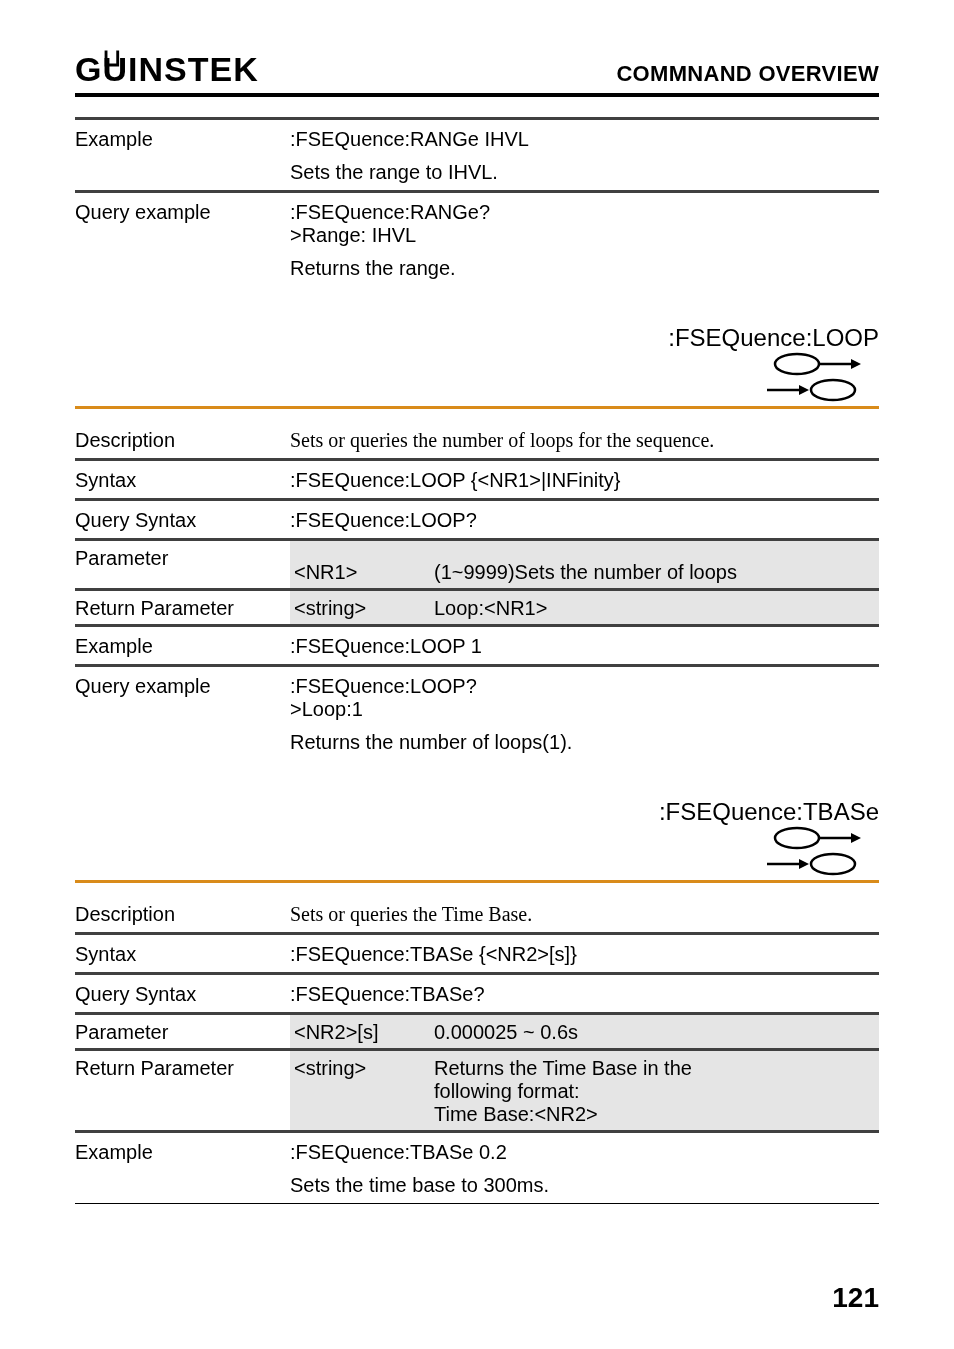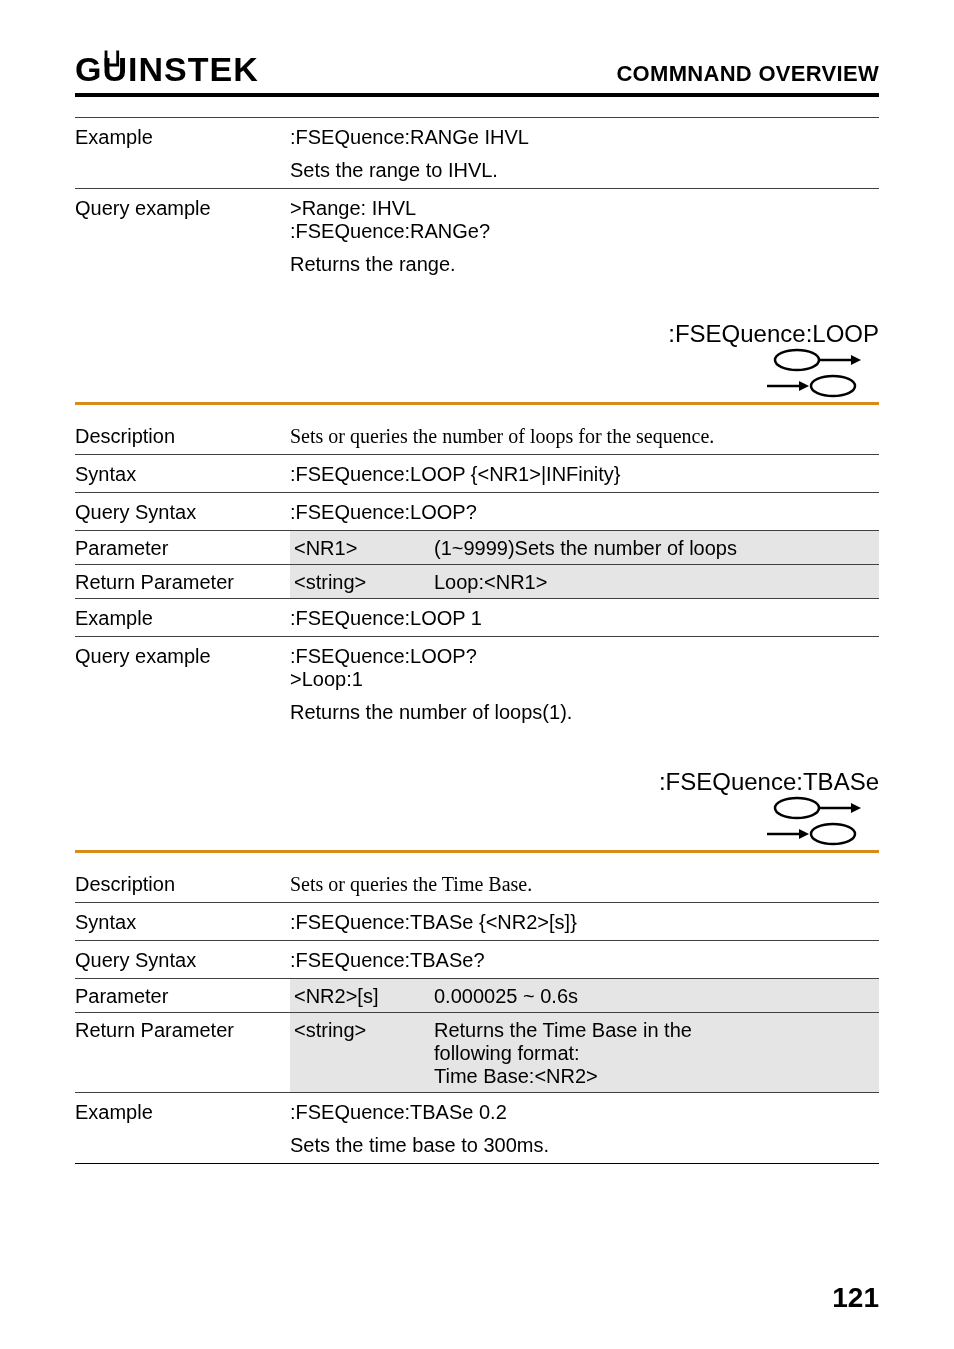--- a/index.html
+++ b/index.html
@@ -29,21 +29,21 @@
     position: relative;
   }
   .header-title {
     font-family: Arial, sans-serif;
     font-weight: bold;
     font-size: 22px;
     letter-spacing: 0.3px;
   }
   .row {
     display: flex;
-    border-top: 1px solid #404040;
+    border-top: 3px solid #404040;
     padding: 8px 0 6px 0;
   }
   .row.no-border { border-top: none; margin-top: 12px; }
   .label-col {
     width: 215px;
     min-width: 215px;
     font-family: Arial, sans-serif;
     font-size: 20px;
   }
   .value-col {
@@ -110,22 +110,22 @@
   <div class="label-col">Example</div>
   <div class="value-col">
     <div>:FSEQuence:RANGe IHVL</div>
     <div class="subtext">Sets the range to IHVL.</div>
   </div>
 </div>
 
 <div class="row">
   <div class="label-col">Query example</div>
   <div class="value-col">
+    <div>:FSEQuence:RANGe?</div>
     <div>&gt;Range: IHVL</div>
-    <div>:FSEQuence:RANGe?</div>
     <div class="subtext">Returns the range.</div>
   </div>
 </div>
 
 <div class="section-heading">
   <div class="section-title">:FSEQuence:LOOP</div>
   <div class="symbol-stack">
     <svg width="110" height="50" viewBox="0 0 110 50">
       <ellipse cx="38" cy="12" rx="22" ry="10" fill="none" stroke="#000" stroke-width="2.5"></ellipse>
       <line x1="60" y1="12" x2="92" y2="12" stroke="#000" stroke-width="2.5"></line>
@@ -147,21 +147,21 @@
   <div class="value-col">:FSEQuence:LOOP {&lt;NR1&gt;|INFinity}</div>
 </div>
 
 <div class="row">
   <div class="label-col">Query Syntax</div>
   <div class="value-col">:FSEQuence:LOOP?</div>
 </div>
 
 <div class="row" style="padding:0;">
   <div class="label-col" style="padding-top:6px;">Parameter</div>
-  <div class="value-col shaded" style="padding:6px 4px 4px 4px;">
+  <div class="value-col shaded" style="padding:20px 4px 4px 4px;">
     <div class="param-subrow">
       <span class="param-key">&lt;NR1&gt;</span>
       <span>(1~9999)Sets the number of loops</span>
     </div>
   </div>
 </div>
 
 <div class="row" style="padding:0;">
   <div class="label-col" style="padding-top:6px;">Return Parameter</div>
   <div class="value-col shaded" style="padding:6px 4px 4px 4px;">

